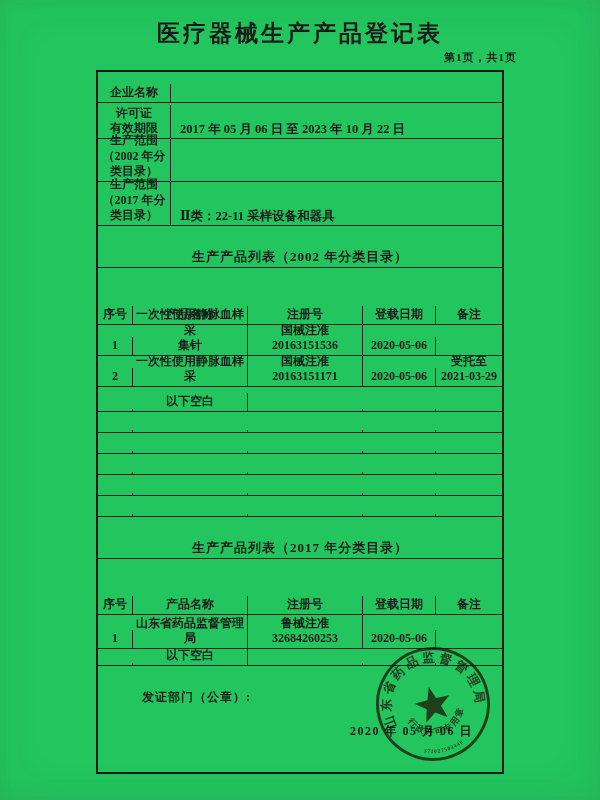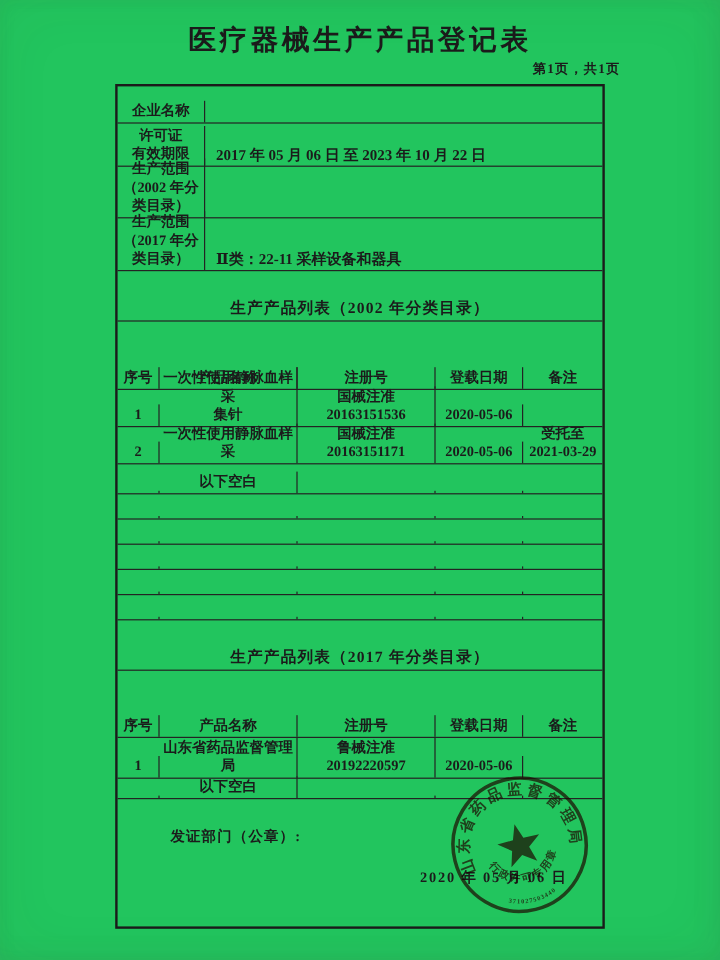--- a/index.html
+++ b/index.html
@@ -169,21 +169,21 @@
       <div class="c c0">序号</div>
       <div class="c c1">产品名称</div>
       <div class="c c2">注册号</div>
       <div class="c c3">登载日期</div>
       <div class="c c4 last">备注</div>
     </div>
     <div class="row" style="height:34px">
       <div class="c c0">1</div>
       <div class="c c1">山东省药品监督管理局</div>
       <div class="c c2">鲁械注准
-20192220597</div>
+32684260253</div>
       <div class="c c3">2020-05-06</div>
       <div class="c c4 last"></div>
     </div>
     <div class="row" style="height:17px">
       <div class="c c0"></div>
       <div class="c c1">以下空白</div>
       <div class="c c2"></div>
       <div class="c c3"></div>
       <div class="c c4 last"></div>
     </div>

